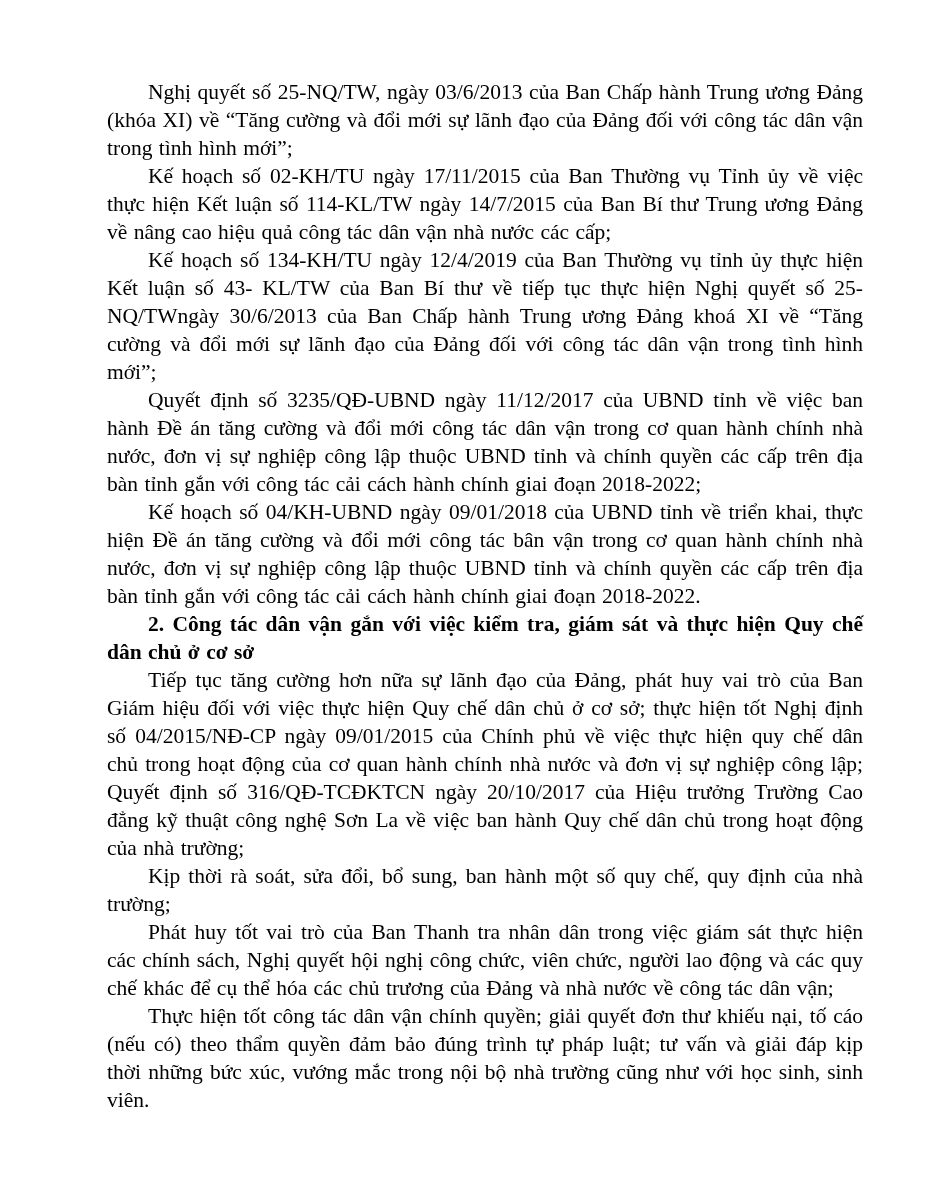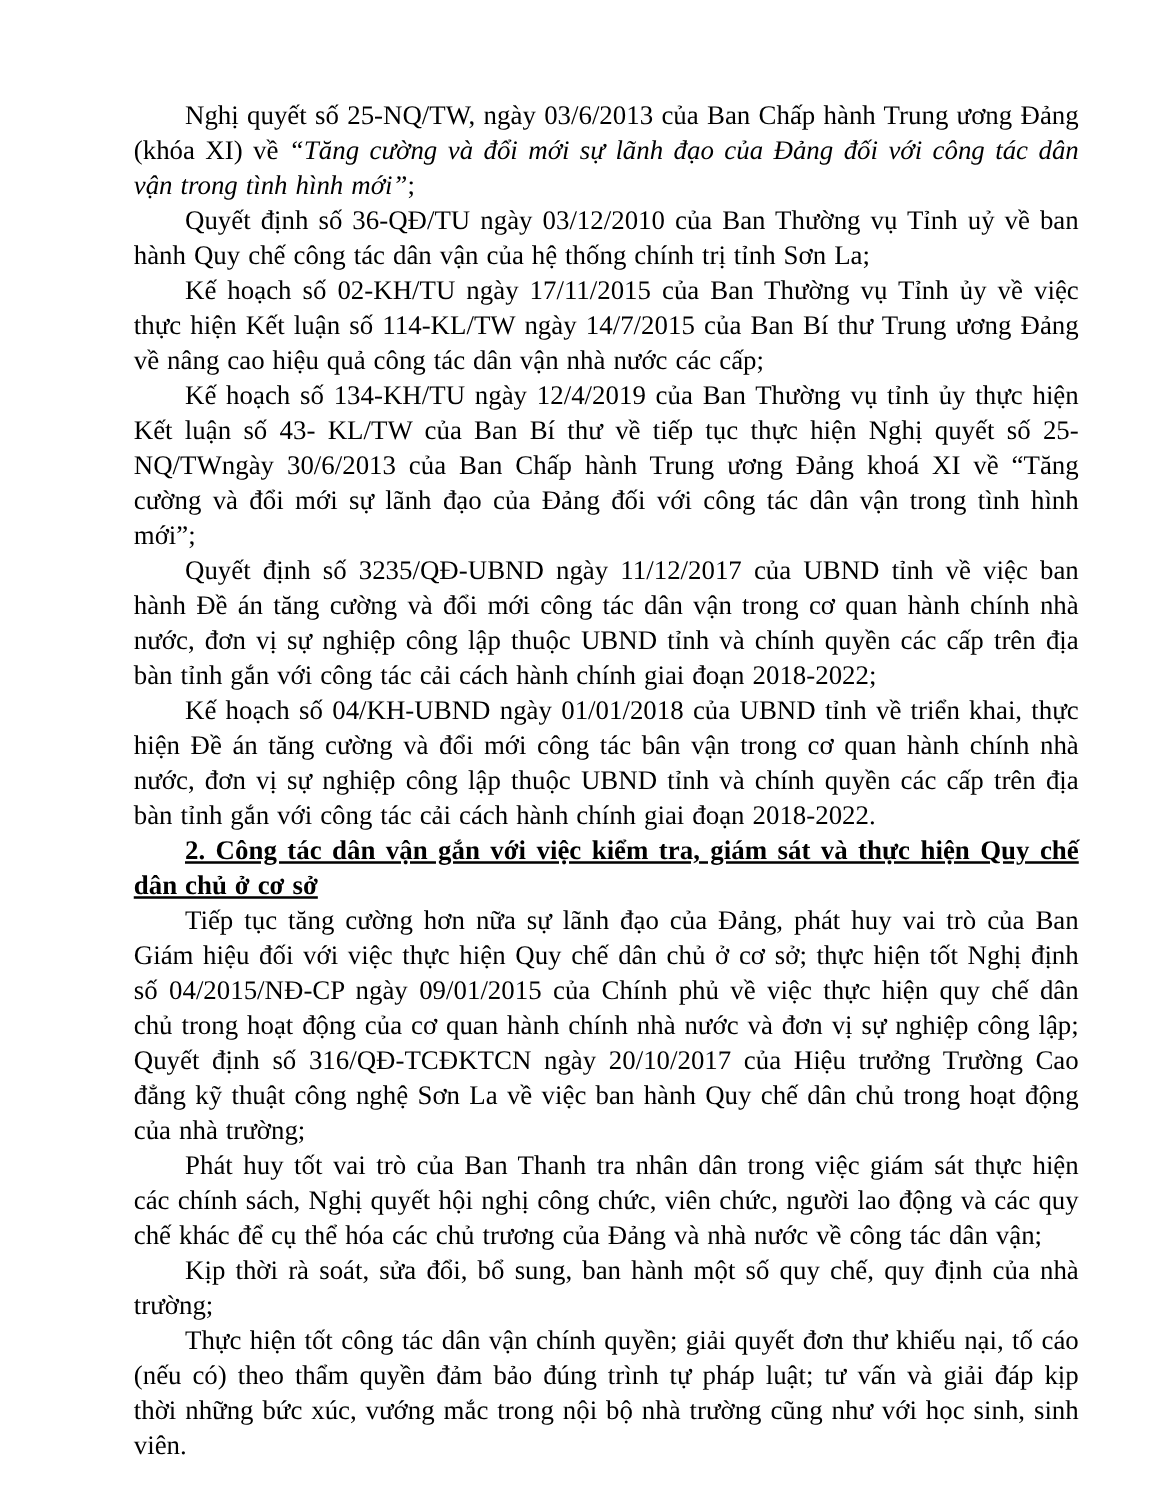--- a/index.html
+++ b/index.html
@@ -24,35 +24,33 @@
   .para {
     margin: 0;
     font-size: 21.5px;
     line-height: 28px;
     text-align: justify;
     text-indent: 41px;
     word-spacing: 1px;
   }
   .para.heading {
     font-weight: bold;
-    text-decoration: underline;
   }
-  .italic { font-style: italic; }
+  .italic { }
   .bold { font-weight: bold; }
 </style>
 </head>
 <body>
 
 <div class="page">
   <div>
       <p class="para"><span>Nghị quyết số 25-NQ/TW, ngày 03/6/2013 của Ban Chấp hành Trung ương Đảng (khóa XI) về </span><span class="italic">“Tăng cường và đổi mới sự lãnh đạo của Đảng đối với công tác dân vận trong tình hình mới”</span><span>;</span></p>
-      <p class="para"><span>Quyết định số 36-QĐ/TU ngày 03/12/2010 của Ban Thường vụ Tỉnh uỷ về ban hành Quy chế công tác dân vận của hệ thống chính trị tỉnh Sơn La;</span></p>
       <p class="para"><span>Kế hoạch số 02-KH/TU ngày 17/11/2015 của Ban Thường vụ Tỉnh ủy về việc thực hiện Kết luận số 114-KL/TW ngày 14/7/2015 của Ban Bí thư Trung ương Đảng về nâng cao hiệu quả công tác dân vận nhà nước các cấp;</span></p>
       <p class="para"><span>Kế hoạch số 134-KH/TU ngày 12/4/2019 của Ban Thường vụ tỉnh ủy thực hiện Kết luận số 43- KL/TW của Ban Bí thư về tiếp tục thực hiện Nghị quyết số 25-NQ/TWngày 30/6/2013 của Ban Chấp hành Trung ương Đảng khoá XI về “Tăng cường và đổi mới sự lãnh đạo của Đảng đối với công tác dân vận trong tình hình mới”;</span></p>
       <p class="para"><span>Quyết định số 3235/QĐ-UBND ngày 11/12/2017 của UBND tỉnh về việc ban hành Đề án tăng cường và đổi mới công tác dân vận trong cơ quan hành chính nhà nước, đơn vị sự nghiệp công lập thuộc UBND tỉnh và chính quyền các cấp trên địa bàn tỉnh gắn với công tác cải cách hành chính giai đoạn 2018-2022;</span></p>
-      <p class="para"><span>Kế hoạch số 04/KH-UBND ngày 01/01/2018 của UBND tỉnh về triển khai, thực hiện Đề án tăng cường và đổi mới công tác bân vận trong cơ quan hành chính nhà nước, đơn vị sự nghiệp công lập thuộc UBND tỉnh và chính quyền các cấp trên địa bàn tỉnh gắn với công tác cải cách hành chính giai đoạn 2018-2022.</span></p>
+      <p class="para"><span>Kế hoạch số 04/KH-UBND ngày 09/01/2018 của UBND tỉnh về triển khai, thực hiện Đề án tăng cường và đổi mới công tác bân vận trong cơ quan hành chính nhà nước, đơn vị sự nghiệp công lập thuộc UBND tỉnh và chính quyền các cấp trên địa bàn tỉnh gắn với công tác cải cách hành chính giai đoạn 2018-2022.</span></p>
       <p class="para heading"><span class="bold">2. Công tác dân vận gắn với việc kiểm tra, giám sát và thực hiện Quy chế dân chủ ở cơ sở</span></p>
       <p class="para"><span>Tiếp tục tăng cường hơn nữa sự lãnh đạo của Đảng, phát huy vai trò của Ban Giám hiệu đối với việc thực hiện Quy chế dân chủ ở cơ sở; thực hiện tốt Nghị định số 04/2015/NĐ-CP ngày 09/01/2015 của Chính phủ về việc thực hiện quy chế dân chủ trong hoạt động của cơ quan hành chính nhà nước và đơn vị sự nghiệp công lập; Quyết định số 316/QĐ-TCĐKTCN ngày 20/10/2017 của Hiệu trưởng Trường Cao đẳng kỹ thuật công nghệ Sơn La về việc ban hành Quy chế dân chủ trong hoạt động của nhà trường;</span></p>
+      <p class="para"><span>Kịp thời rà soát, sửa đổi, bổ sung, ban hành một số quy chế, quy định của nhà trường;</span></p>
       <p class="para"><span>Phát huy tốt vai trò của Ban Thanh tra nhân dân trong việc giám sát thực hiện các chính sách, Nghị quyết hội nghị công chức, viên chức, người lao động và các quy chế khác để cụ thể hóa các chủ trương của Đảng và nhà nước về công tác dân vận;</span></p>
-      <p class="para"><span>Kịp thời rà soát, sửa đổi, bổ sung, ban hành một số quy chế, quy định của nhà trường;</span></p>
       <p class="para"><span>Thực hiện tốt công tác dân vận chính quyền; giải quyết đơn thư khiếu nại, tố cáo (nếu có) theo thẩm quyền đảm bảo đúng trình tự pháp luật; tư vấn và giải đáp kịp thời những bức xúc, vướng mắc trong nội bộ nhà trường cũng như với học sinh, sinh viên.</span></p>
     </div>
 </div>
 
 </body></html>

